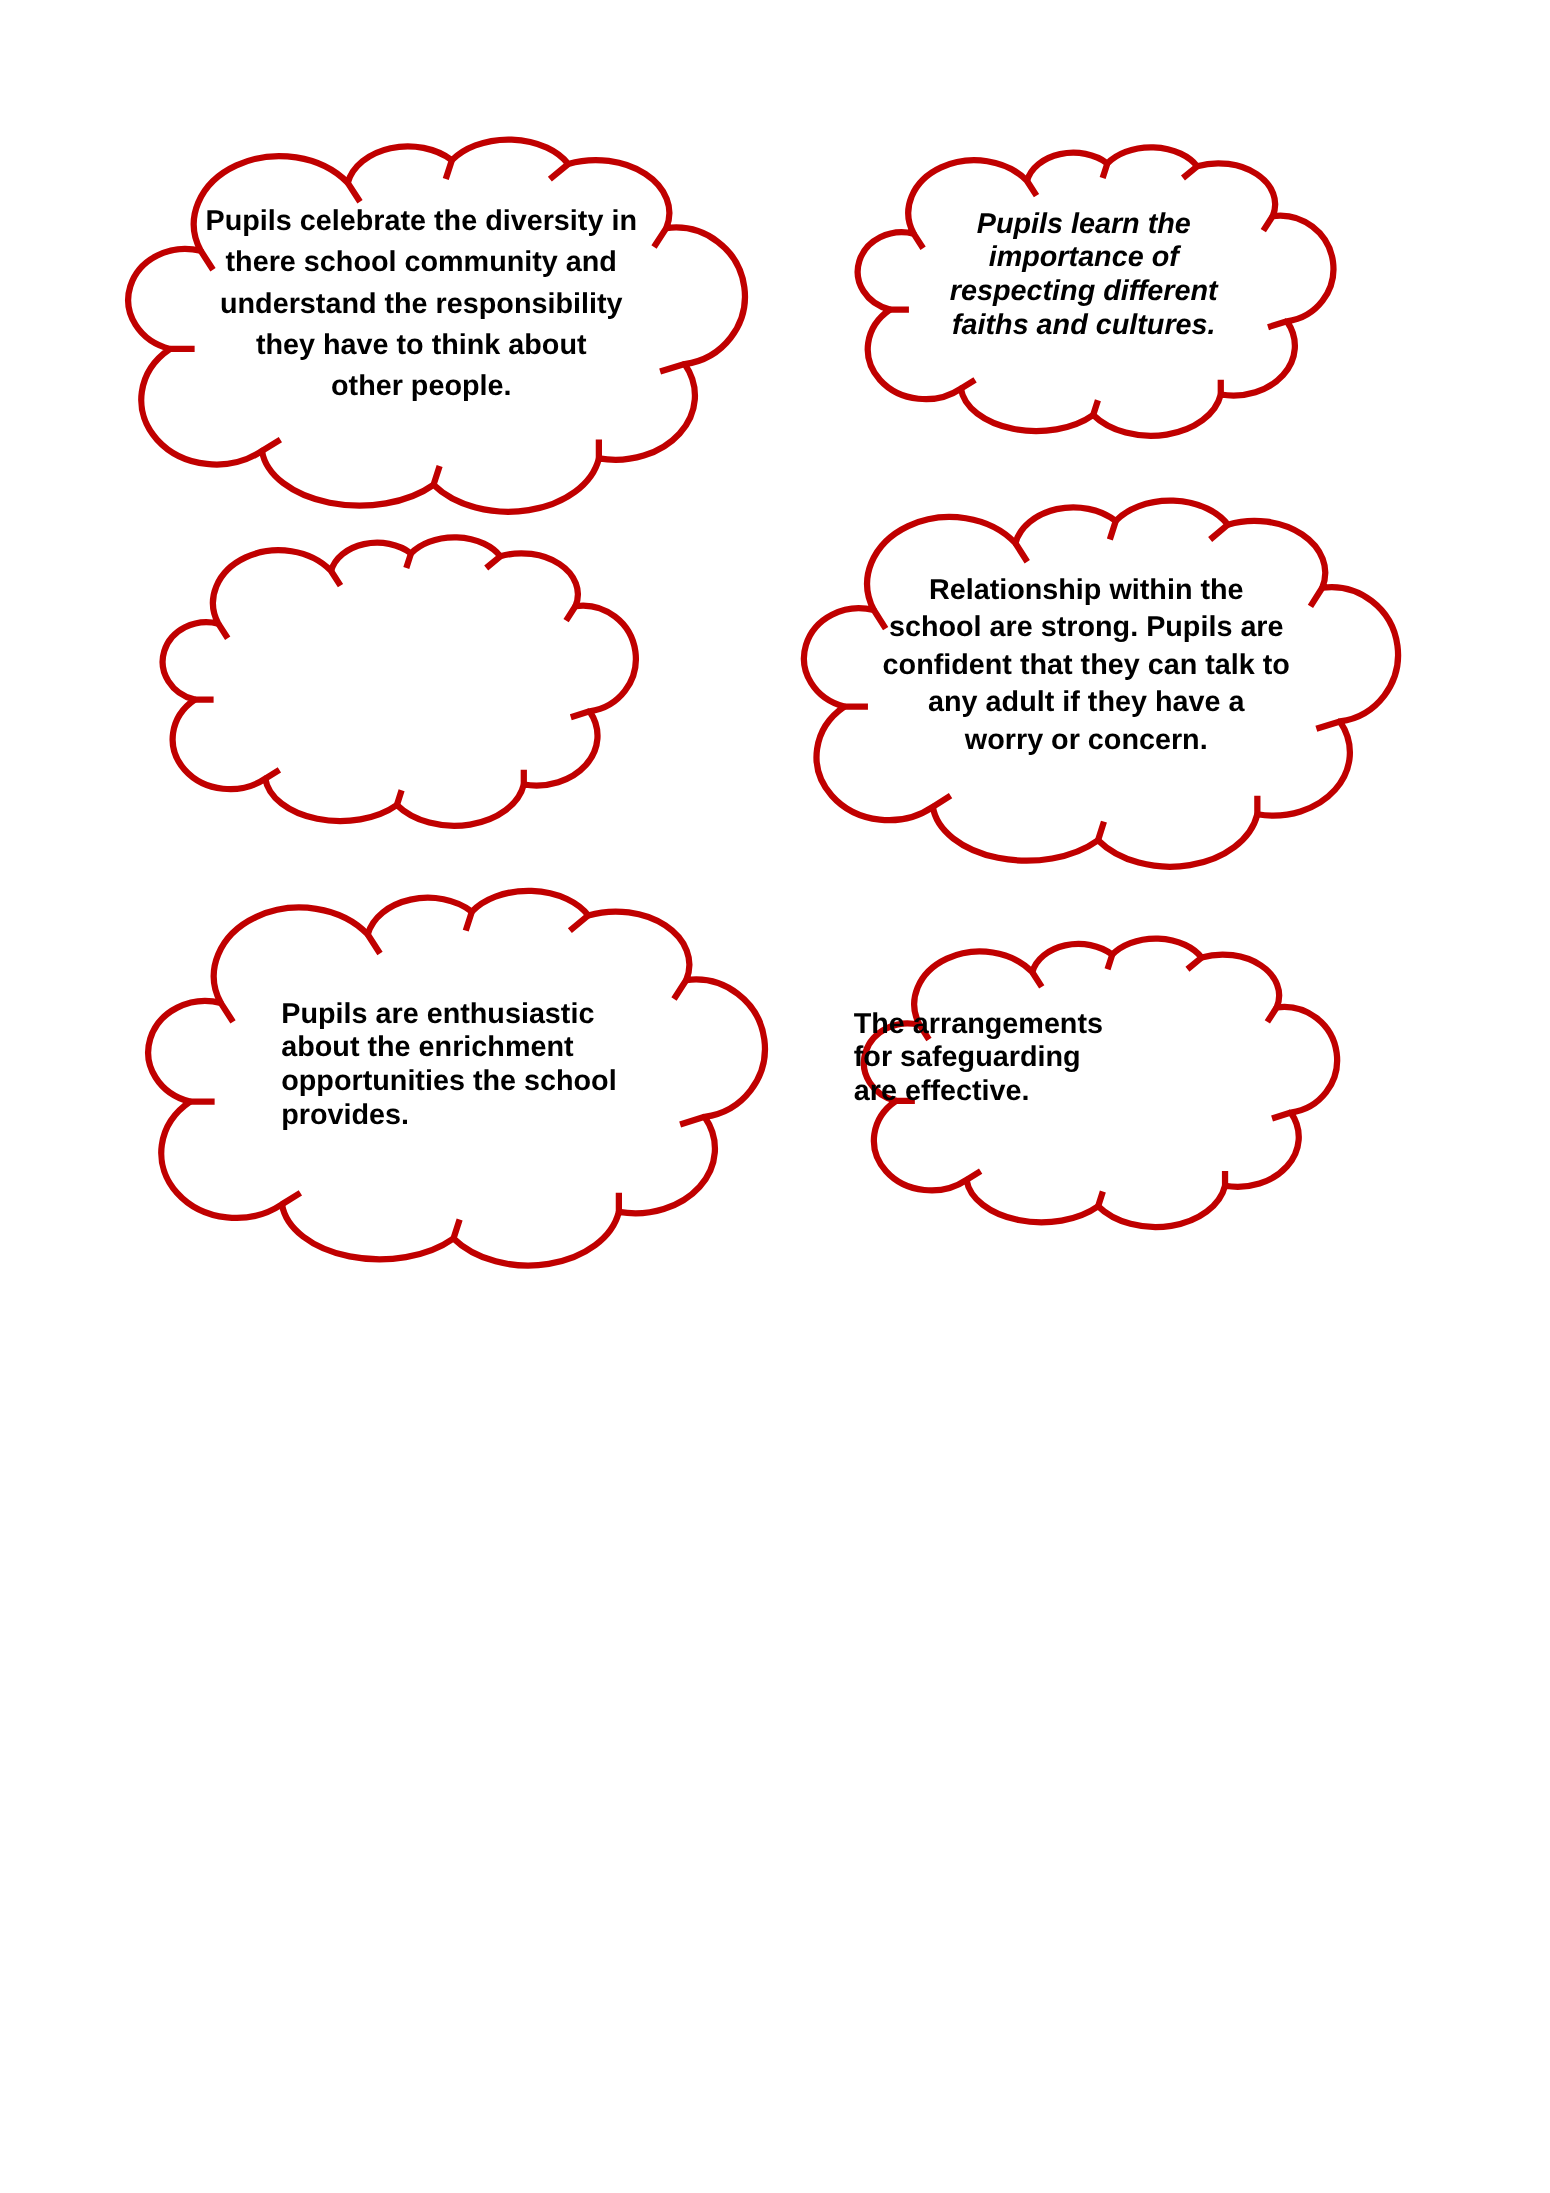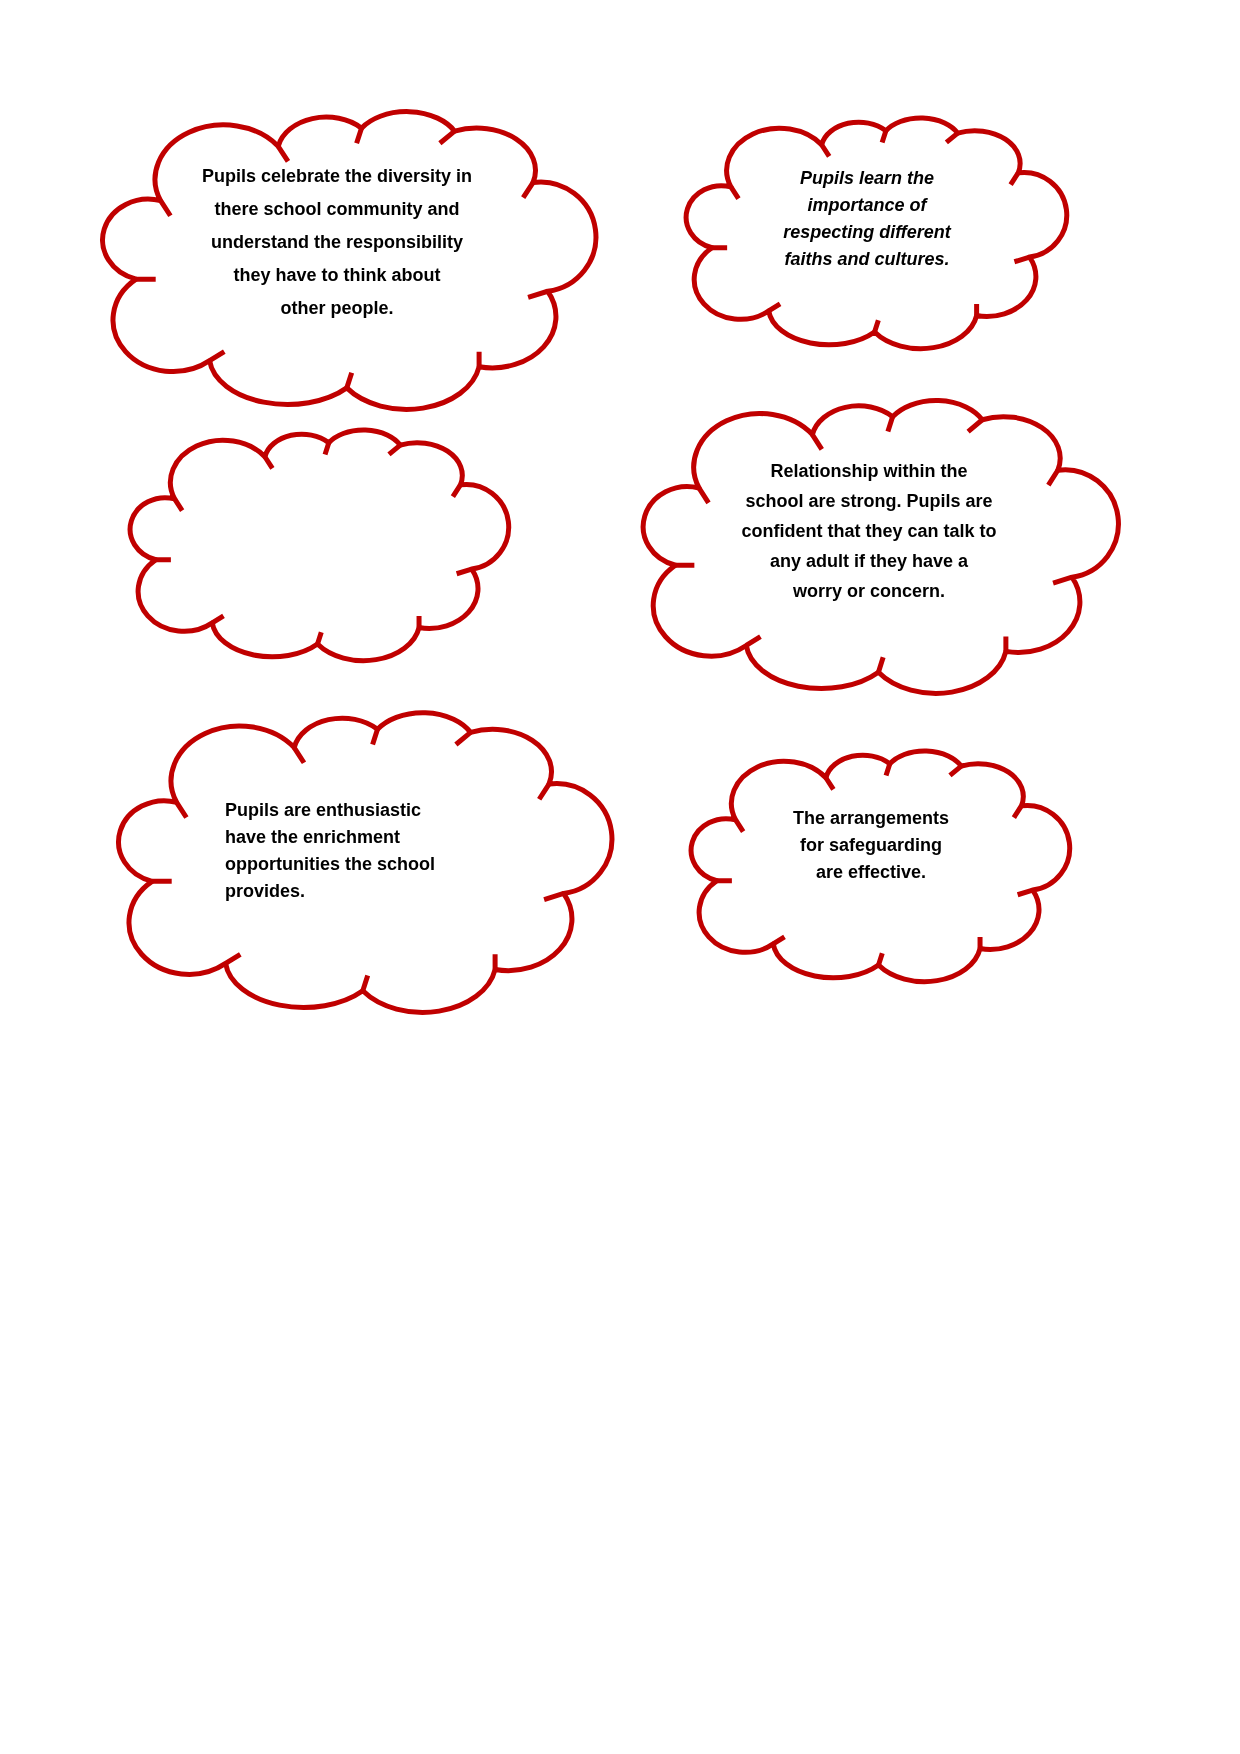--- a/index.html
+++ b/index.html
@@ -6,21 +6,21 @@
   body { width:1240px; height:1754px; position:relative; overflow:hidden; }
   .cloud { position:absolute; }
   .cloud svg { position:absolute; left:0; top:0; width:100%; height:100%; overflow:visible; }
   .cloud svg path { fill:#ffffff; stroke:#C00000; stroke-width:5; vector-effect:non-scaling-stroke; stroke-linejoin:round; }
   .cloud svg .tick { fill:none; }
   .cloud-text {
     position:absolute;
     font-family:"Liberation Sans", sans-serif;
     font-weight:bold;
     color:#000000;
-    font-size:18px;
+    font-size:23px;
     white-space:pre-line;
   }
 </style>
 </head>
 <body>
 
 <div class="cloud" style="left:92px;top:104px;width:490px;height:302px;">
   <svg viewBox="0 0 100 100" preserveAspectRatio="none">
     <path d="M 9,58 A 9,13 0 0 1 14,32 A 14,18 0 0 1 38,14 A 10,12 0 0 1 55,8 A 11,12 0 0 1 74,9 A 12,14 0 0 1 90,26 A 10,16 0 0 1 93,62 A 13,17 0 0 1 79,87 A 15,17 0 0 1 52,94 A 16,16 0 0 1 24,85 A 10,14 0 0 1 9,58 Z"></path>
     <path class="tick" d="M 14,32 L 16,37 M 38,14 L 40,19 M 55,8 L 54,13 M 74,9 L 71,13 M 90,26 L 88,31 M 93,62 L 89,64 M 79,87 L 79,82 M 52,94 L 53,89 M 24,85 L 27,82 M 9,58 L 13,58"></path>
@@ -61,26 +61,26 @@
 any adult if they have a
 worry or concern.</div>
 </div>
 
 <div class="cloud" style="left:108px;top:705px;width:490px;height:304px;">
   <svg viewBox="0 0 100 100" preserveAspectRatio="none">
     <path d="M 9,58 A 9,13 0 0 1 14,32 A 14,18 0 0 1 38,14 A 10,12 0 0 1 55,8 A 11,12 0 0 1 74,9 A 12,14 0 0 1 90,26 A 10,16 0 0 1 93,62 A 13,17 0 0 1 79,87 A 15,17 0 0 1 52,94 A 16,16 0 0 1 24,85 A 10,14 0 0 1 9,58 Z"></path>
     <path class="tick" d="M 14,32 L 16,37 M 38,14 L 40,19 M 55,8 L 54,13 M 74,9 L 71,13 M 90,26 L 88,31 M 93,62 L 89,64 M 79,87 L 79,82 M 52,94 L 53,89 M 24,85 L 27,82 M 9,58 L 13,58"></path>
   </svg>
   <div class="cloud-text" style="left:117px;top:92px;text-align:left;line-height:27px;">Pupils are enthusiastic
-have the enrichment
+about the enrichment
 opportunities the school
 provides.</div>
 </div>
 
 <div class="cloud" style="left:683px;top:745px;width:376px;height:234px;">
   <svg viewBox="0 0 100 100" preserveAspectRatio="none">
     <path d="M 9,58 A 9,13 0 0 1 14,32 A 14,18 0 0 1 38,14 A 10,12 0 0 1 55,8 A 11,12 0 0 1 74,9 A 12,14 0 0 1 90,26 A 10,16 0 0 1 93,62 A 13,17 0 0 1 79,87 A 15,17 0 0 1 52,94 A 16,16 0 0 1 24,85 A 10,14 0 0 1 9,58 Z"></path>
     <path class="tick" d="M 14,32 L 16,37 M 38,14 L 40,19 M 55,8 L 54,13 M 74,9 L 71,13 M 90,26 L 88,31 M 93,62 L 89,64 M 79,87 L 79,82 M 52,94 L 53,89 M 24,85 L 27,82 M 9,58 L 13,58"></path>
   </svg>
-  <div class="cloud-text" style="left:0;right:0;top:60px;text-align:center;line-height:27px;">The arrangements
+  <div class="cloud-text" style="left:0;right:0;top:60px;text-align:left;line-height:27px;">The arrangements
 for safeguarding
 are effective.</div>
 </div>
 
 </body></html>

